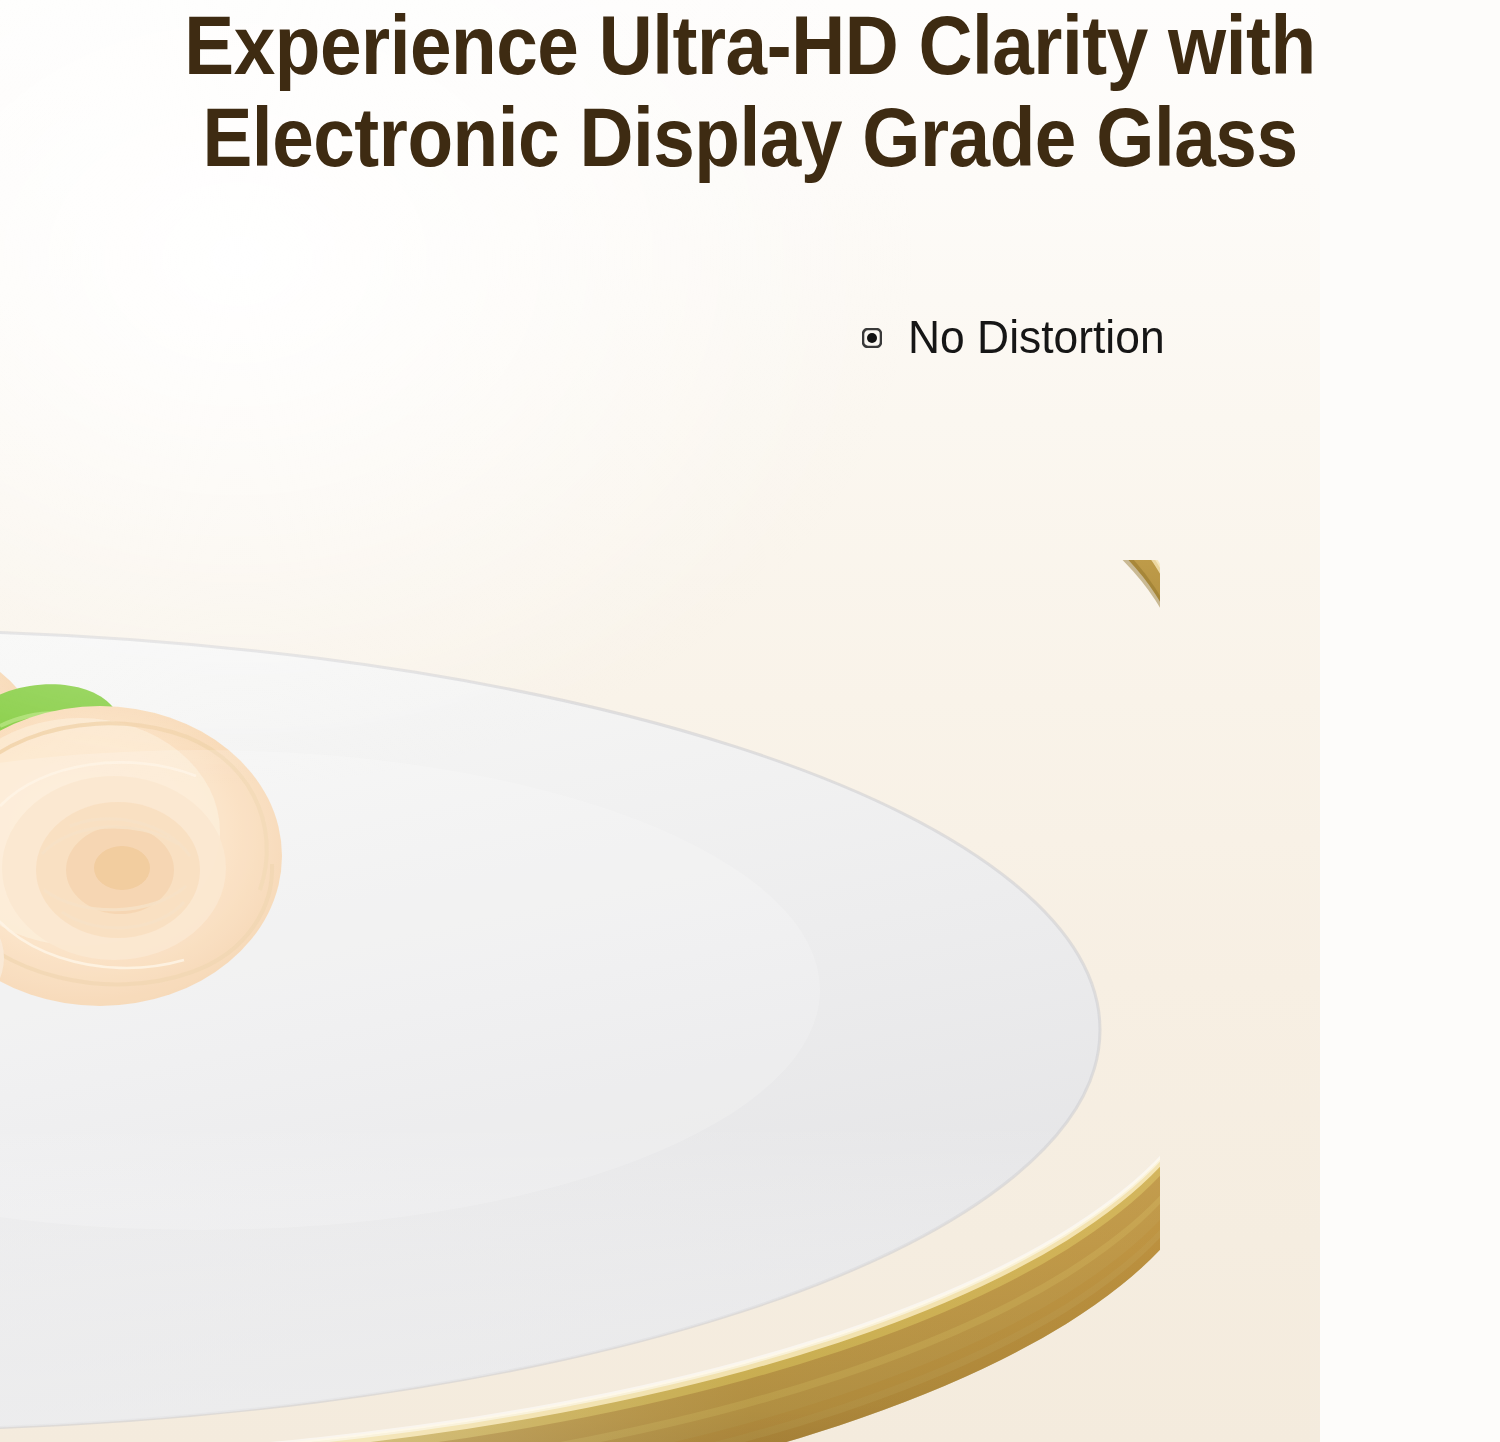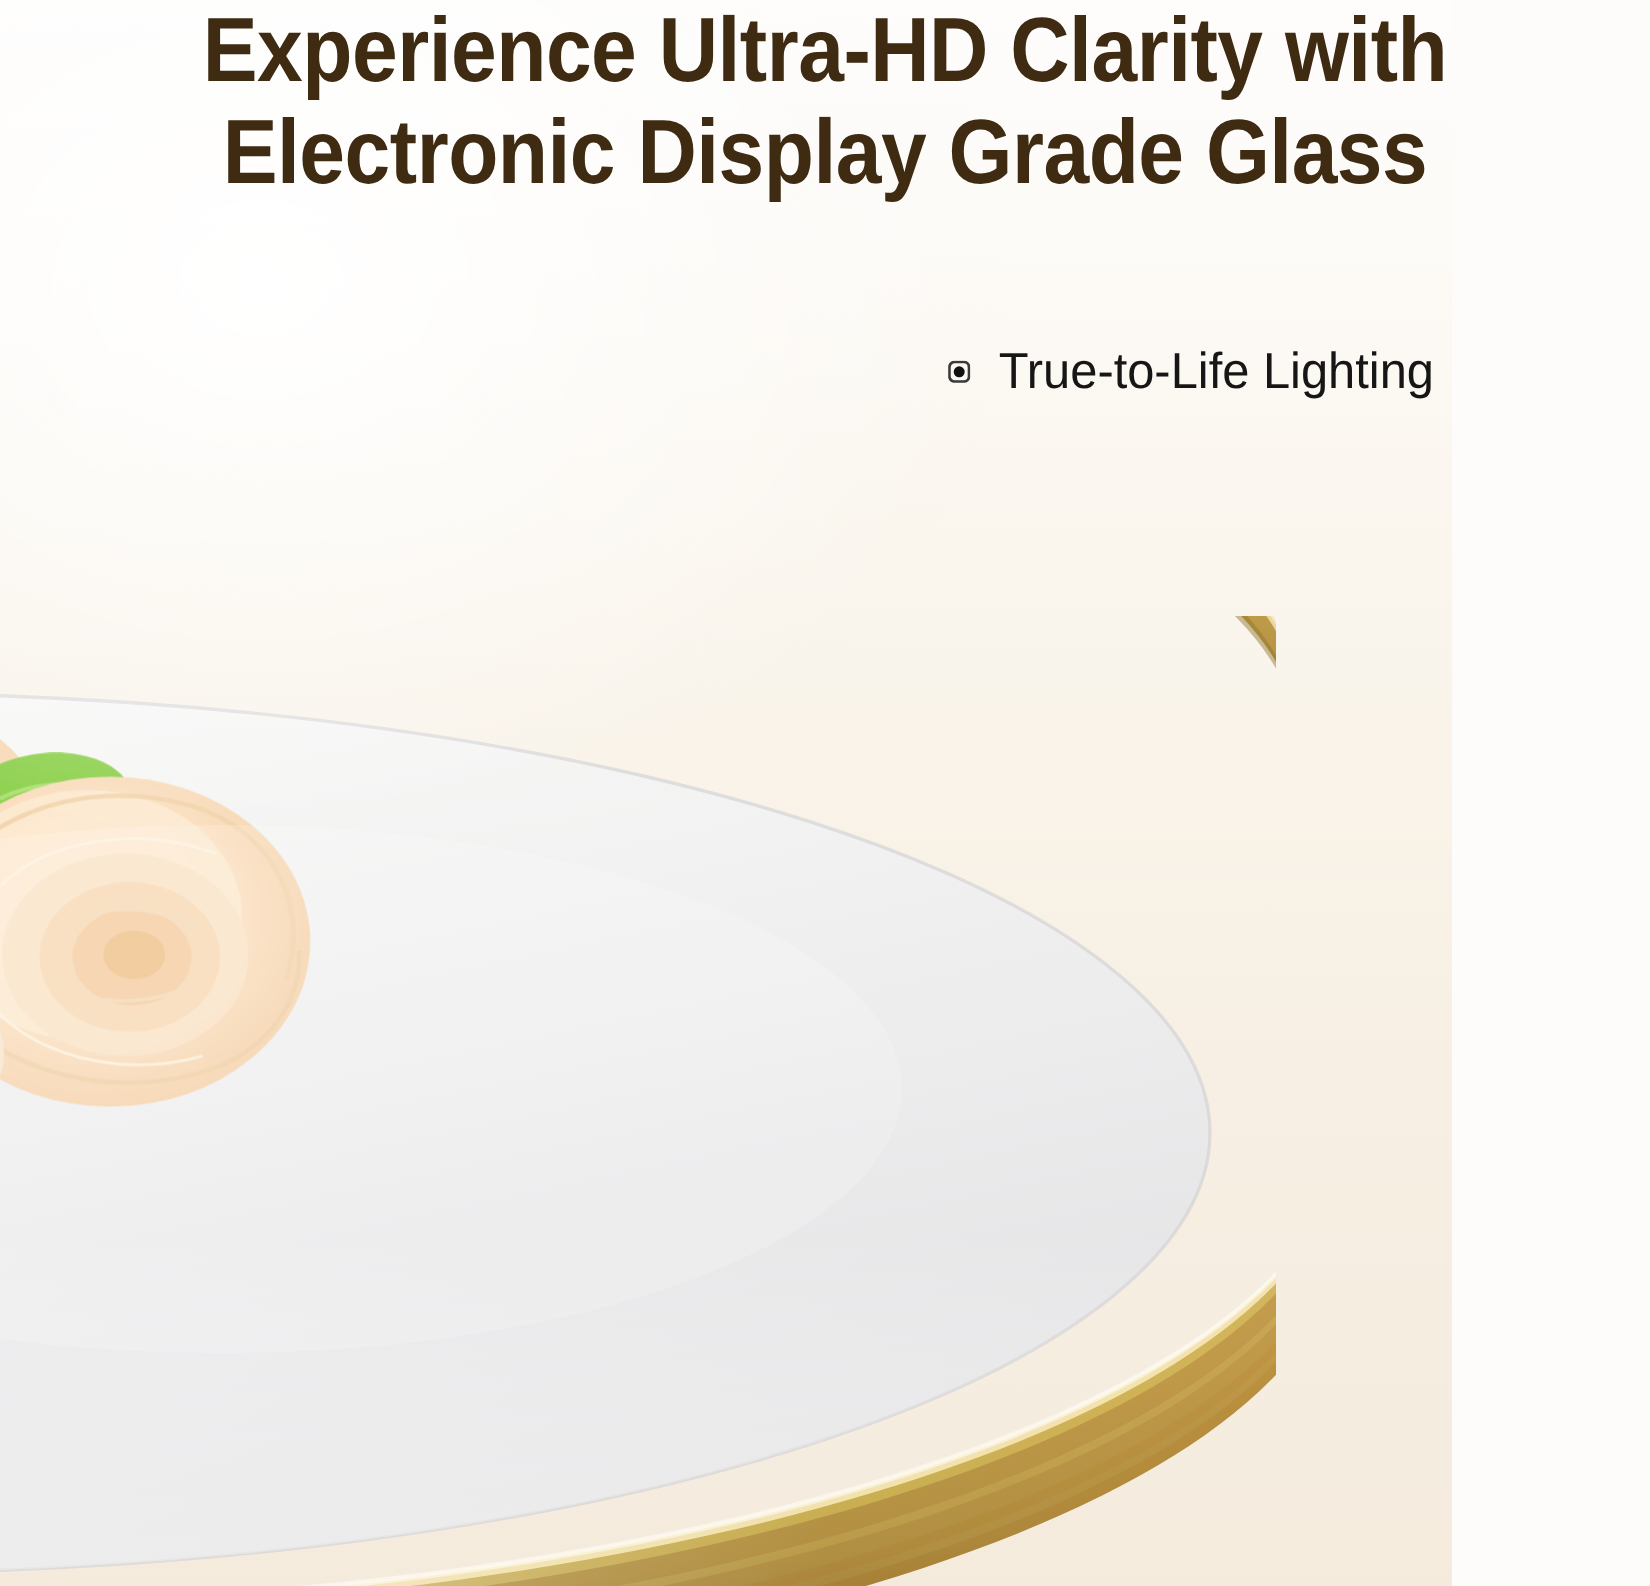--- a/index.html
+++ b/index.html
@@ -421,25 +421,25 @@
 
   <h1 class="headline">
     <span class="hl-line">Experience Ultra-HD Clarity with</span>
     <span class="hl-line">Electronic Display Grade Glass</span>
   </h1>
 
   <ul class="feature-list">
 
 
 
-
     <li class="feature-item">
       <span class="bullet-icon">
         <svg width="20" height="20" viewBox="0 0 20 20">
           <rect x="1" y="1" width="18" height="18" rx="5" ry="5" fill="none" stroke="#3A3A3A" stroke-width="2.6"></rect>
           <circle cx="10" cy="10" r="5" fill="#111111"></circle>
         </svg>
       </span>
-      <span class="feature-label">True-to-Life Lighting</span>
+      <span class="feature-label">No Distortion</span>
     </li>
+
   </ul>
 
 </div>
 
 </body></html>

